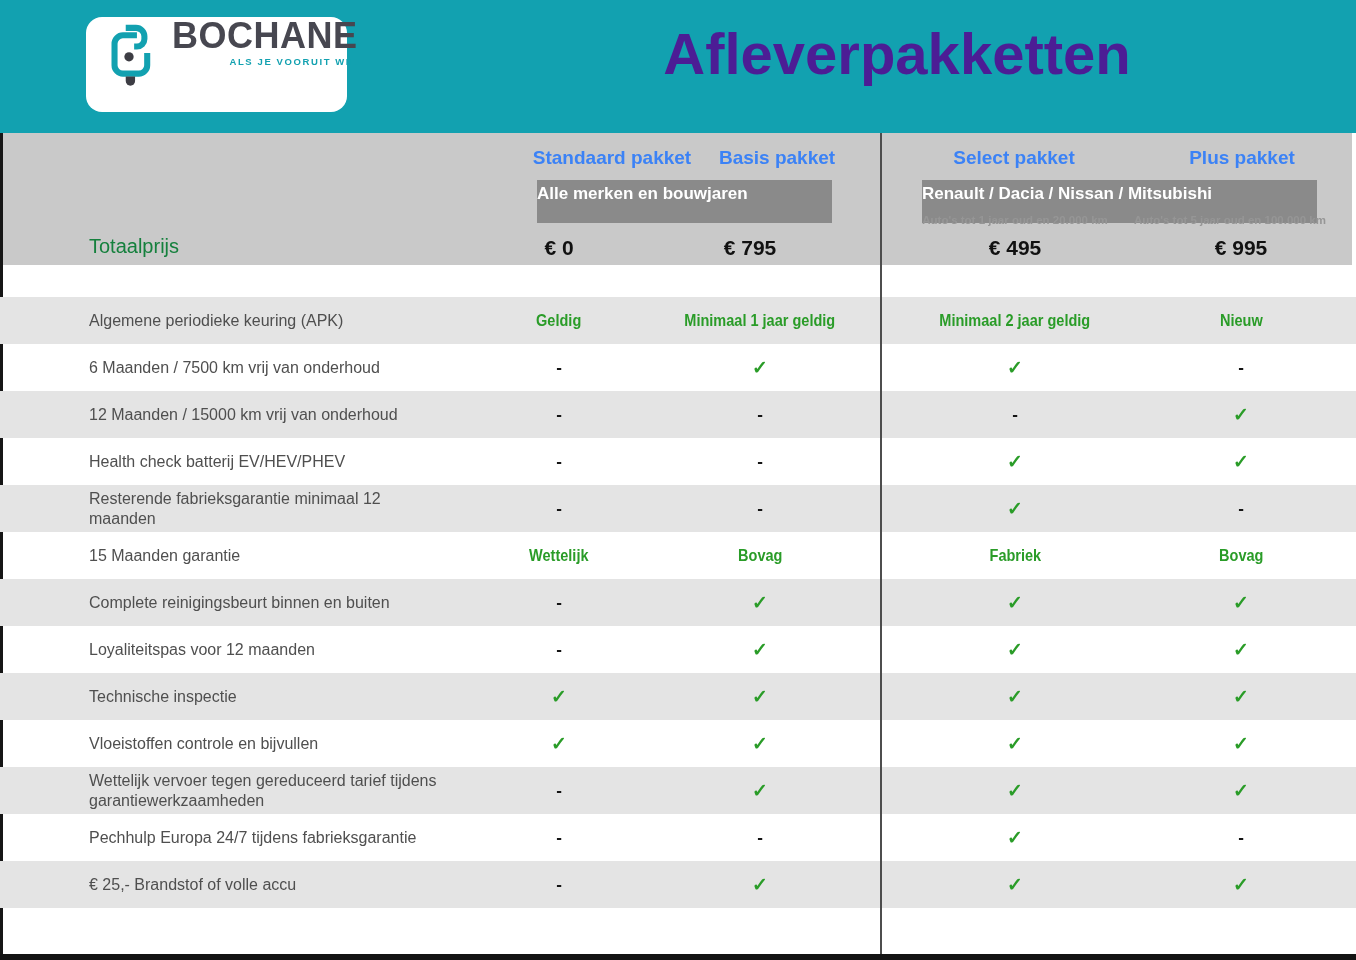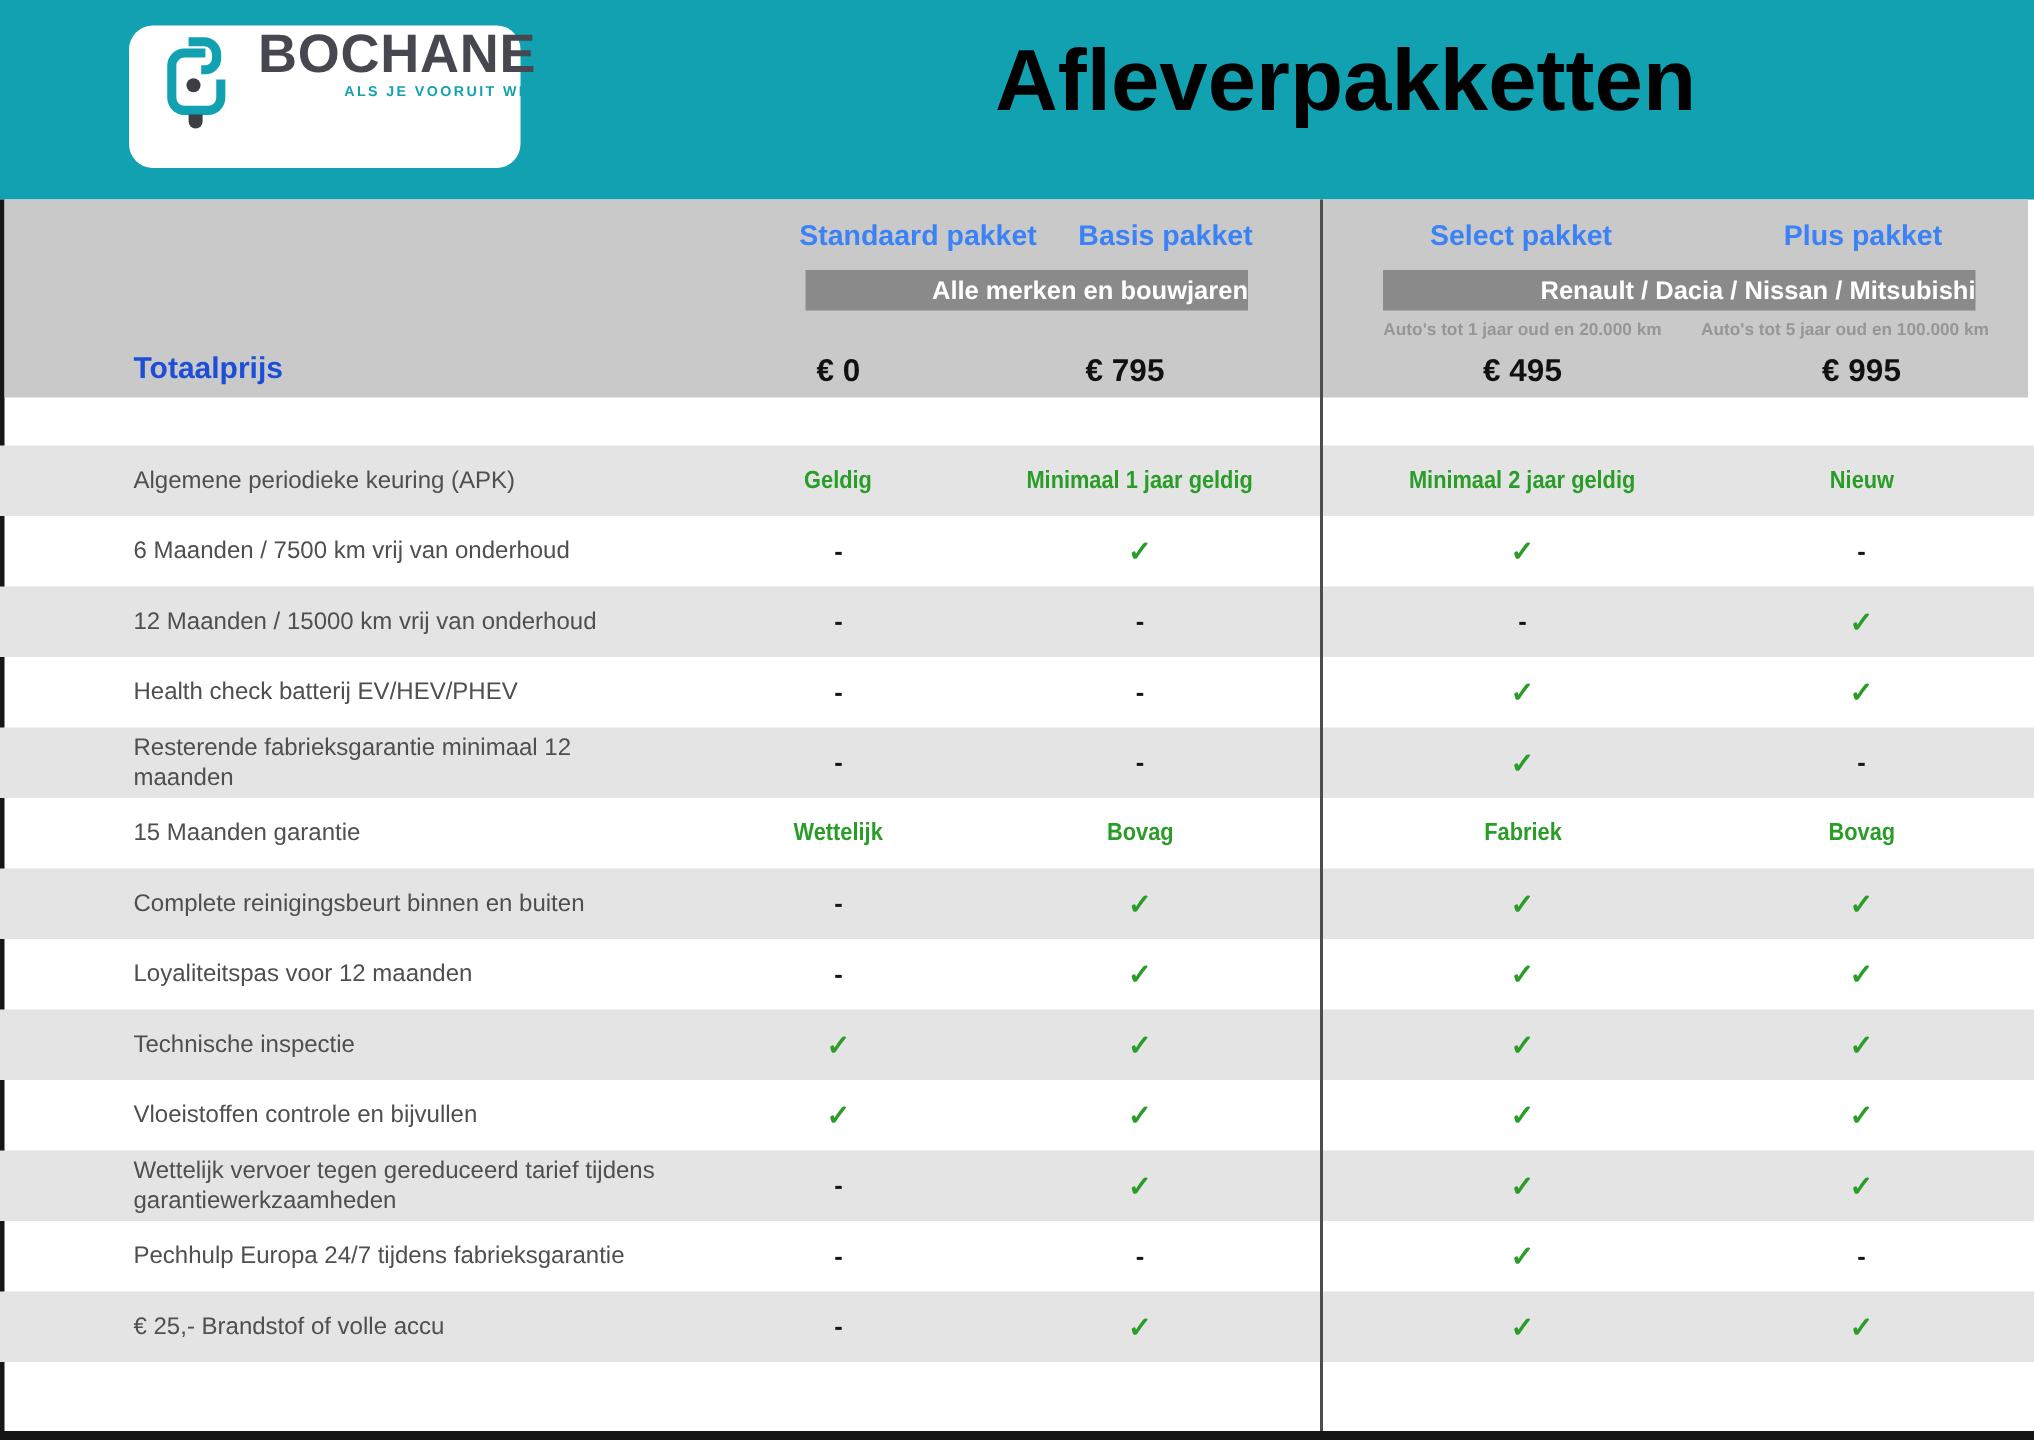--- a/index.html
+++ b/index.html
@@ -24,47 +24,47 @@
   .logo-icon { width:56px; height:70px; flex:0 0 auto; margin-top:2px; }
   .logo-text { display:flex; flex-direction:column; align-items:flex-end; margin-left:8px; }
   .brand-name {
     font-size:36px; font-weight:700; color:#474750; letter-spacing:0.5px; line-height:38px;
   }
   .brand-tagline {
     font-size:9.5px; font-weight:700; color:#12a1b0; letter-spacing:1.6px; margin-top:1px;
   }
   .page-title {
     position:absolute; left:897px; top:20px; transform:translateX(-50%);
-    color:#000000; font-size:58px; font-weight:700; white-space:nowrap;
+    color:#4c1d95; font-size:58px; font-weight:700; white-space:nowrap;
   }
 
   
   .left-edge-bar  { position:absolute; left:0; top:133px; width:3px; height:821px; background:#161616; z-index:0; }
   .bottom-edge-bar{ position:absolute; left:0; top:954px; width:1356px; height:6px; background:#141414; z-index:4; }
   .column-divider { position:absolute; left:880px; top:133px; width:2px; height:827px; background:#4d4d4d; z-index:3; }
 
   
   .pricing-header-bg {
     position:absolute; left:3px; top:133px; width:1349px; height:132px;
     background:#c9c9c9; z-index:1;
   }
   .hdr { position:absolute; z-index:2; }
   .col-name {
     transform:translateX(-50%); top:147px;
     font-size:19px; font-weight:700; color:#3b82f6; white-space:nowrap;
   }
   .brand-banner {
-    top:180px; height:27px; line-height:27px; background:#8a8a8a;
-    color:#ffffff; font-size:17px; font-weight:700; text-align:right; white-space:nowrap;
+    top:180px; height:43px; line-height:27px; background:#8a8a8a;
+    color:#ffffff; font-size:17px; font-weight:700; text-align:left; white-space:nowrap;
   }
   .col-subtitle {
     transform:translateX(-50%); top:214px;
     font-size:11.5px; font-weight:700; color:#969696; white-space:nowrap;
   }
-  .total-label { left:89px; top:235px; font-size:20px; font-weight:700; color:#1d4ed8; }
+  .total-label { left:89px; top:235px; font-size:20px; font-weight:400; color:#15803d; }
   .price {
     transform:translateX(-50%); top:236px;
     font-size:21px; font-weight:700; color:#111111; white-space:nowrap;
   }
 
   
   .rows-area { position:absolute; left:0; top:265px; width:1356px; z-index:1; }
   .rows-spacer { height:32px; }
   .feature-row { display:flex; height:47px; align-items:center; }
   .feature-row.alt { background:#e4e4e4; position:relative; z-index:1; }

